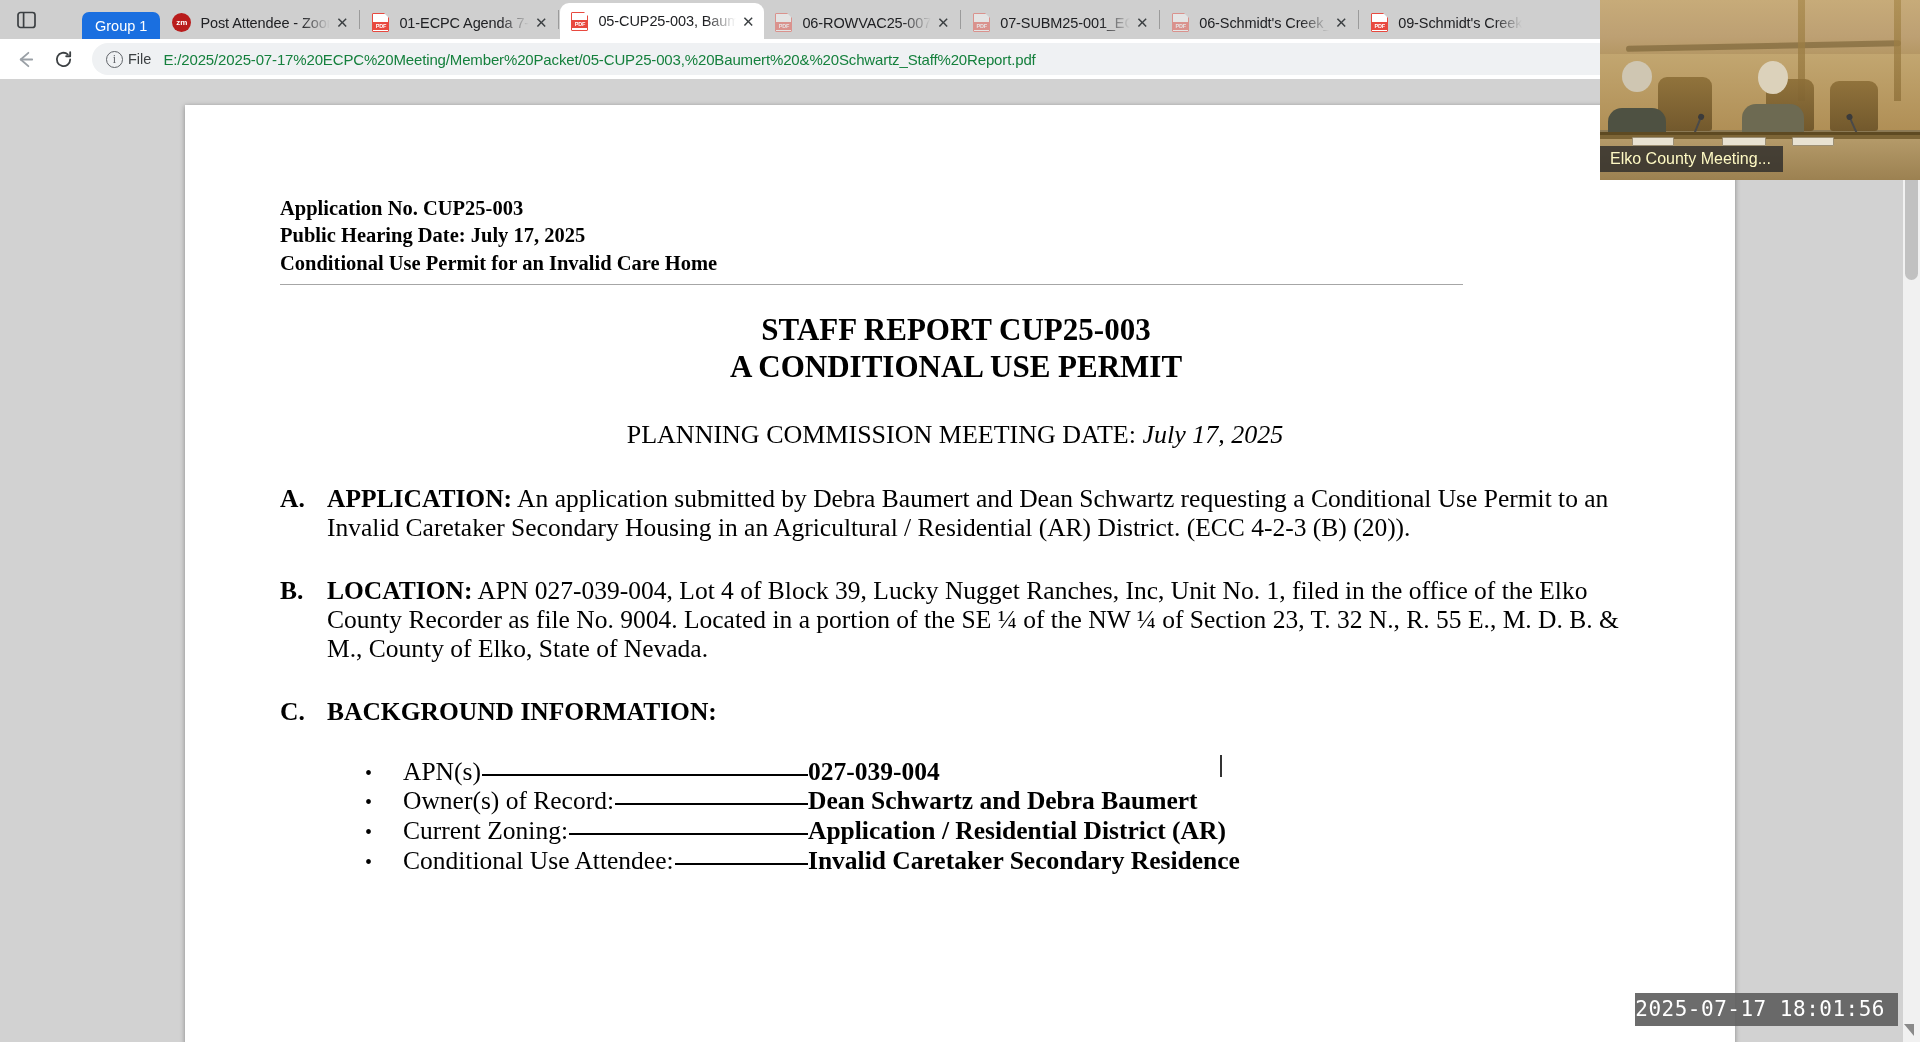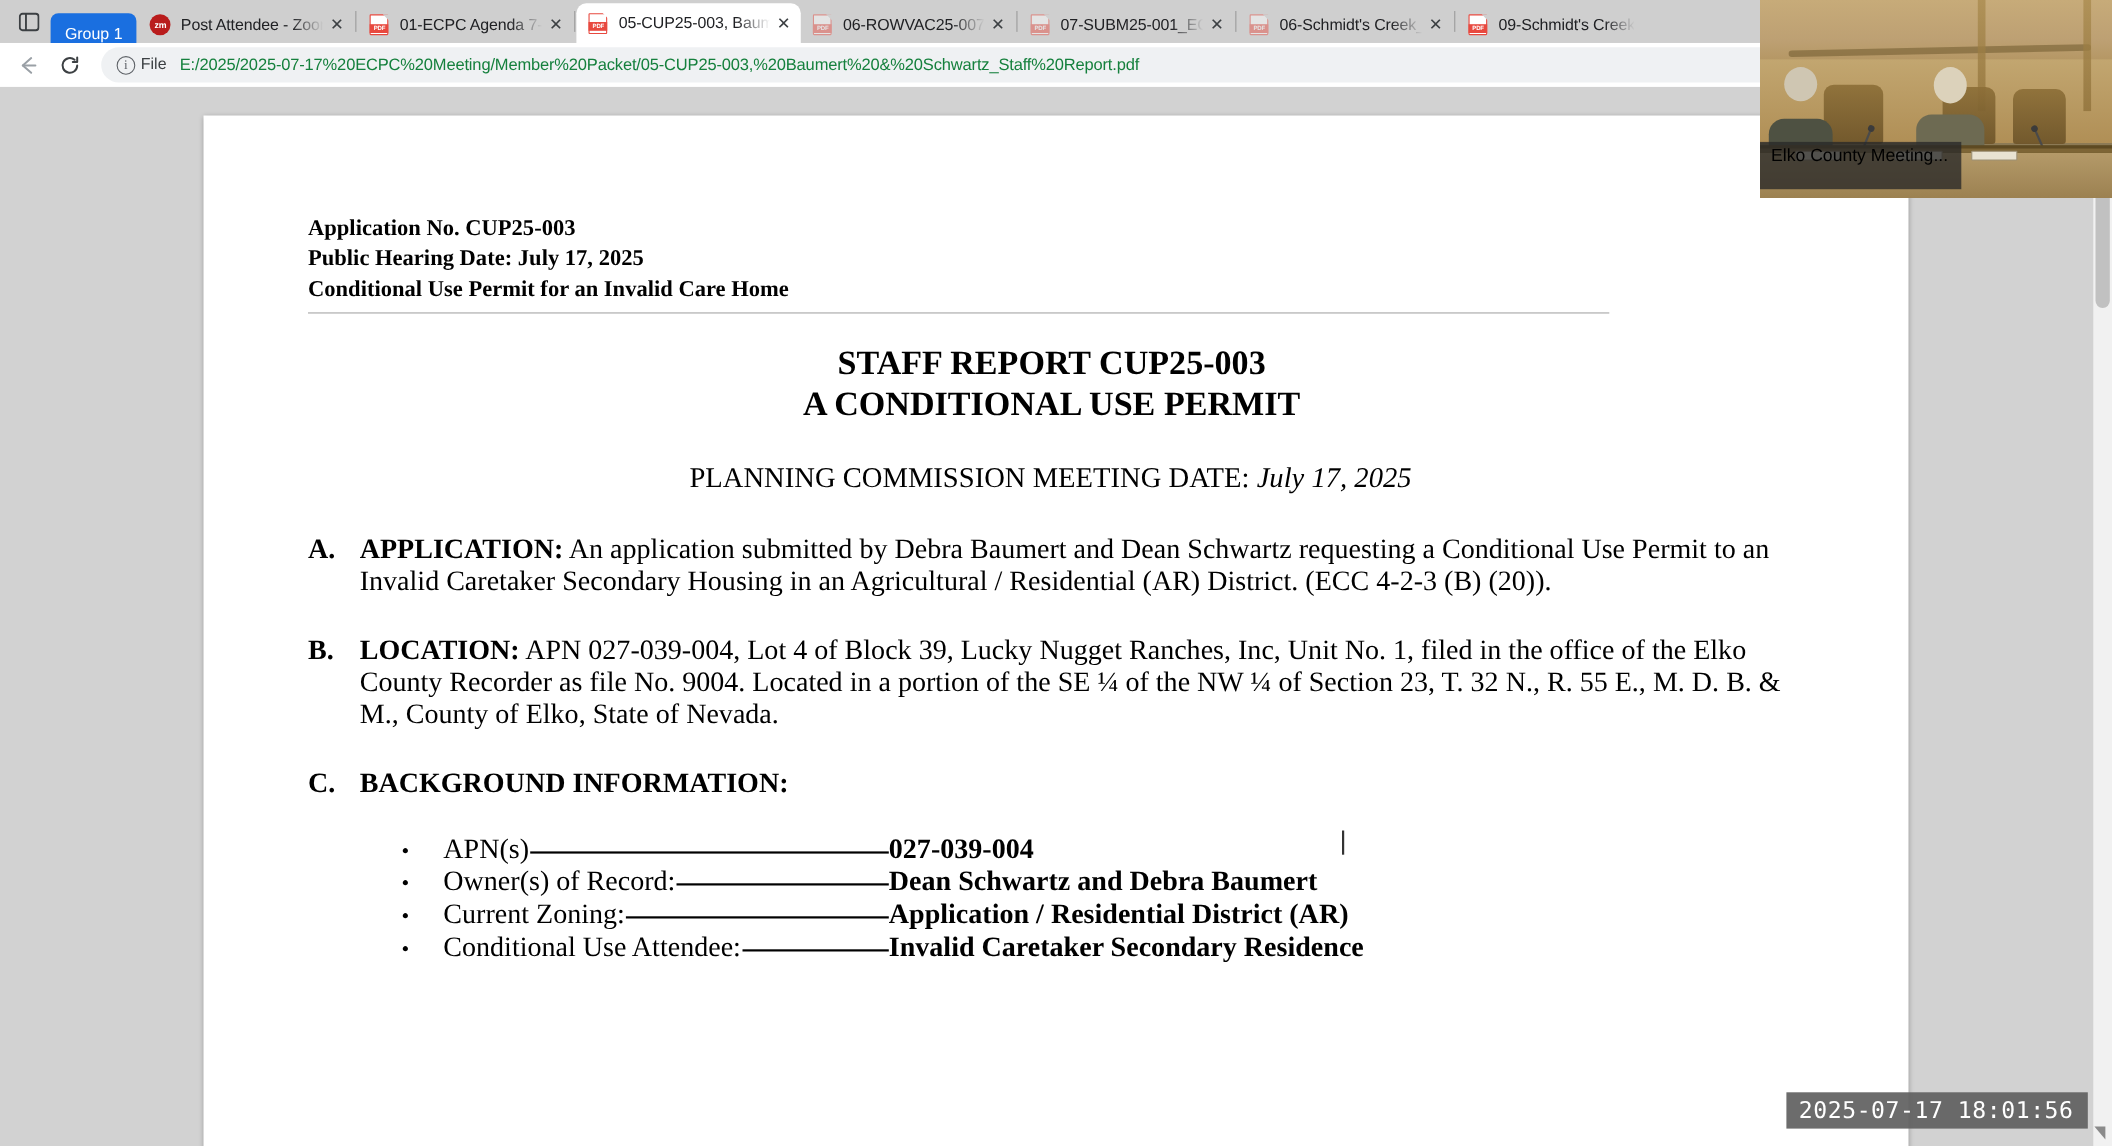--- a/index.html
+++ b/index.html
@@ -27,26 +27,27 @@
     display: flex; align-items: center; justify-content: center;
     flex: 0 0 auto;
   }
   .tab-sidebar-btn svg { display:block; }
 
   .group-pill {
     height: 27px;
     background: #1a6fe0;
     color: #fff;
     border-radius: 7px 7px 0 0;
-    display: flex; align-items: flex-end;
+    display: flex; align-items: center;
     padding: 0 13px;
     font-size: 14.5px;
     margin-right: 2px;
     flex: 0 0 auto;
     font-family: "Liberation Sans", sans-serif;
+    margin-left: 36px;
   }
 
   .tab {
     height: 33px;
     display: flex;
     align-items: center;
     padding: 0 4px 0 10px;
     font-size: 14.5px;
     color: #202124;
     position: relative;
@@ -372,38 +373,38 @@
   .mic.m1 { left: 30%; transform: rotate(22deg); }
   .mic.m2 { left: 79%; transform: rotate(-24deg); }
   .mic::after {
     content:""; position:absolute; top:-4px; left:-2px;
     width:6px; height:6px; background:#3b3b3b; border-radius:50%;
   }
   .video-caption {
     position: absolute;
     left: 0; bottom: 8px;
     background: rgba(40,40,40,0.78);
-    color: #000000;
+    color: #fef9c3;
     font-size: 16px;
-    padding: 4px 12px 21px 10px;
+    padding: 4px 12px 4px 10px;
     font-family: "Liberation Sans", sans-serif;
     white-space: nowrap;
     z-index: 3;
   }
 
   
   .timestamp {
     position: absolute;
     right: 22px; bottom: 16px;
     background: rgba(96,96,96,0.92);
     color: #ffffff;
     font-family: "DejaVu Sans Mono", monospace;
     font-size: 21px;
     letter-spacing: 0.5px;
-    padding: 4px 13px 5px 11px;
+    padding: 4px 13px 5px 0;
     z-index: 25;
   }
   .ts-caret {
     position:absolute; right: 6px; bottom: 6px;
     width:0;height:0;
     border-left: 10px solid transparent;
     border-top: 12px solid #8a8a8a;
     z-index: 24;
   }
 

